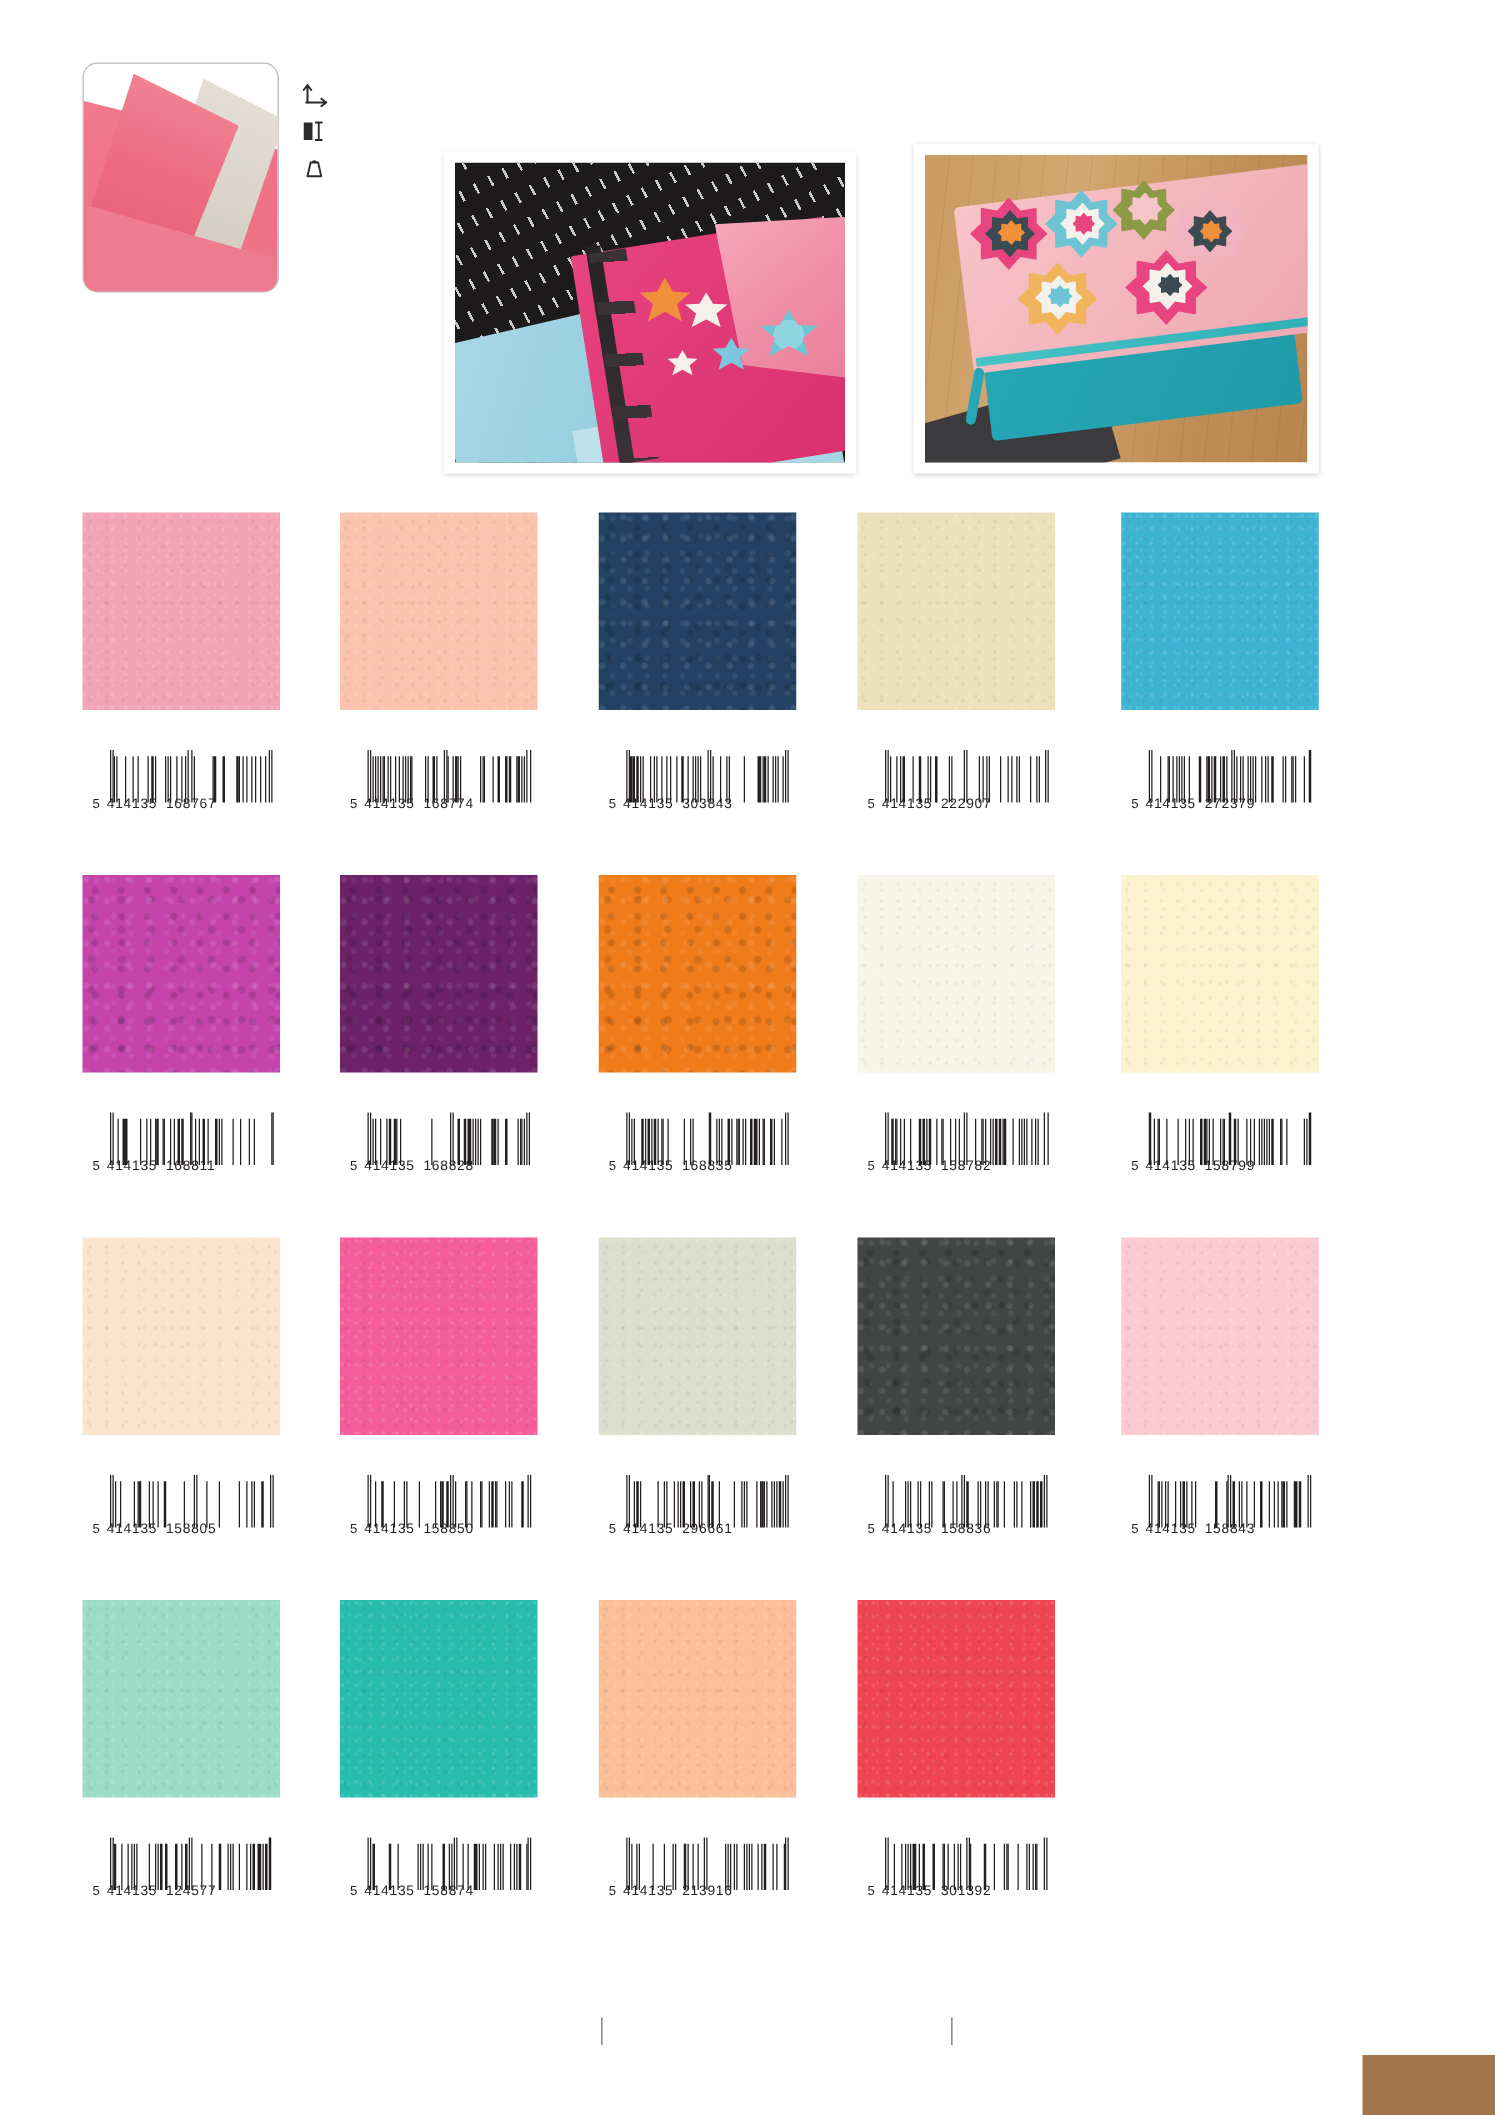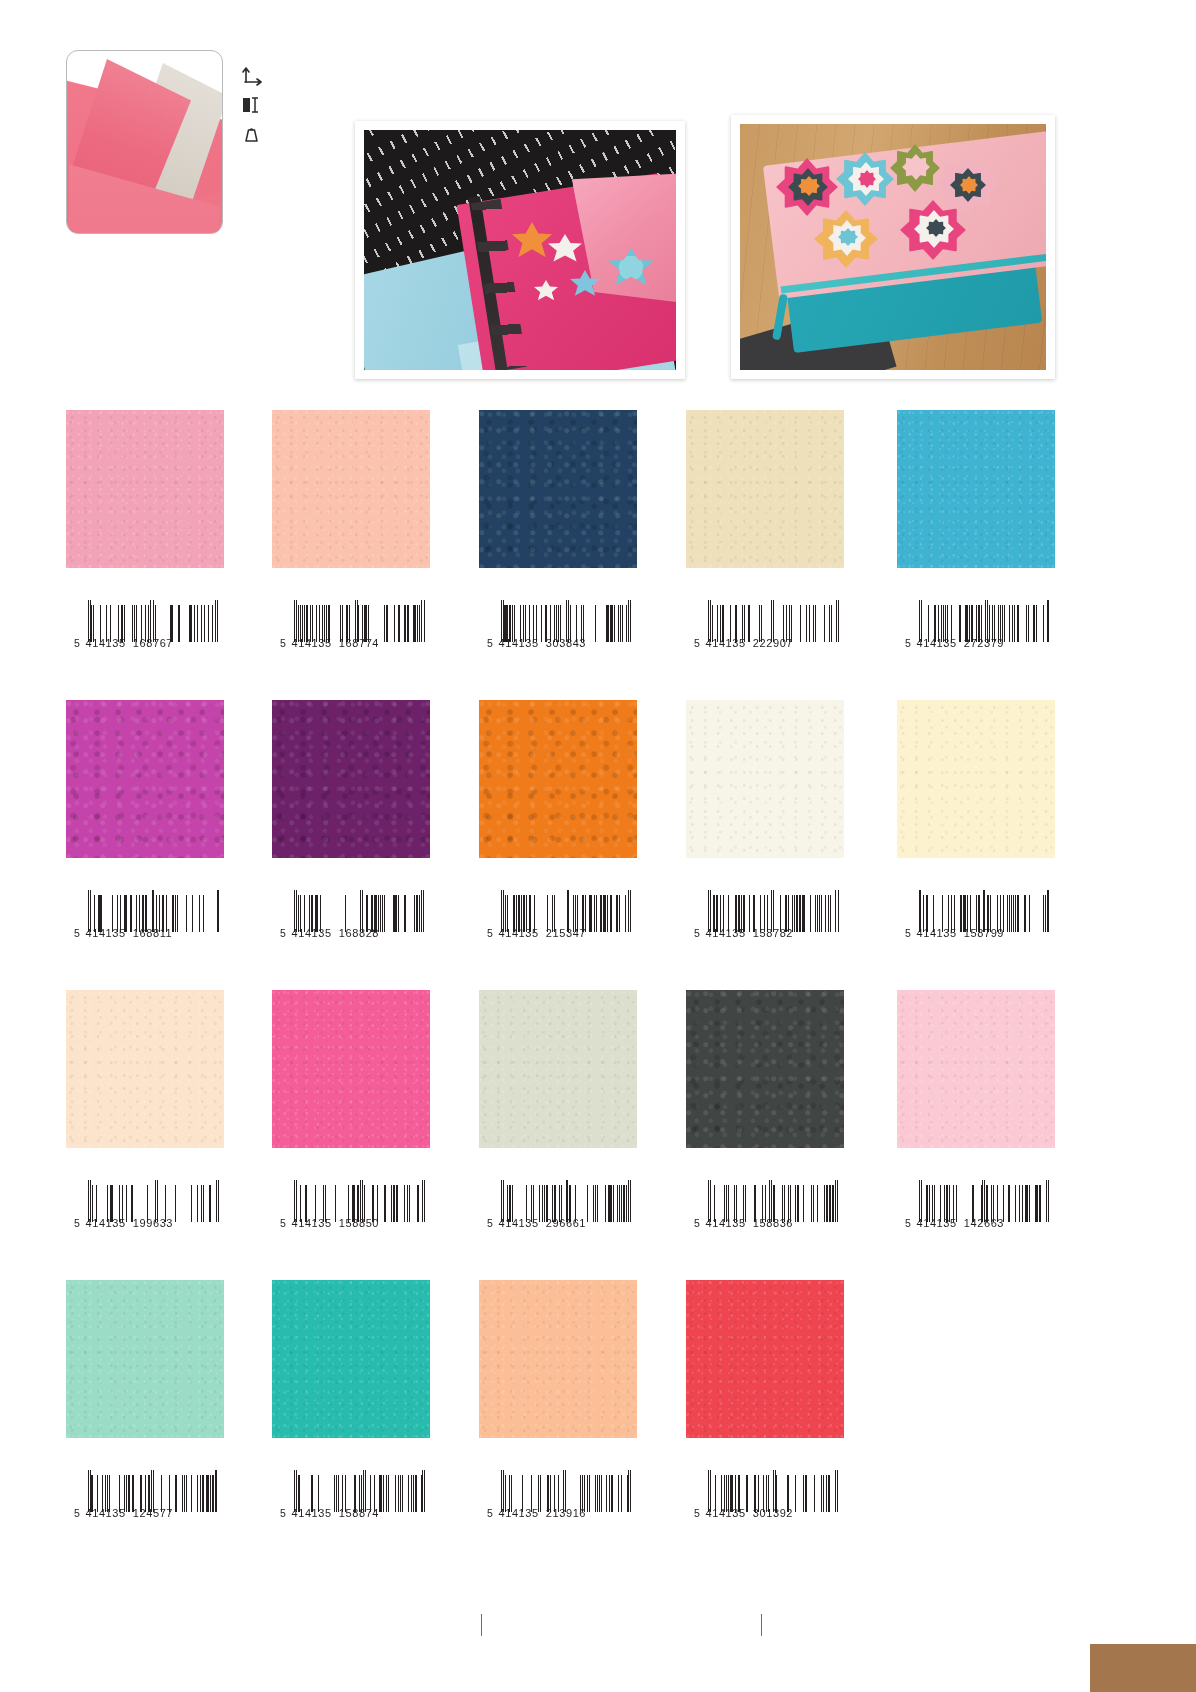--- a/index.html
+++ b/index.html
@@ -1465,21 +1465,21 @@
               <i style="width: 1px;"></i>
               <i style="width: 2px; background: transparent;"></i>
               <i class="guard" style="width: 1px;"></i>
               <i style="width: 2px; background: transparent;"></i>
               <i class="guard" style="width: 1px;"></i>
               <i style="width: 2px; background: transparent;"></i>
             </div>
             <div class="bc-text">
               <span class="lead">5</span>
               <span class="mid">414135</span>
-              <span class="end">215347</span>
+              <span class="end">168835</span>
             </div>
           </div>
         </div>
         <div class="cell" style="left: 686px;">
           <div class="swatch" style="background: rgb(247, 244, 232);">
             <div class="grain"></div>
           </div>
           <div class="barcode-wrap">
             <div class="bc-bars">
               <i class="guard" style="width: 1px;"></i>
@@ -1881,21 +1881,21 @@
               <i style="width: 2px; background: transparent;"></i>
               <i style="width: 1px; background: transparent;"></i>
               <i class="guard" style="width: 1px;"></i>
               <i style="width: 1px; background: transparent;"></i>
               <i class="guard" style="width: 1px;"></i>
               <i style="width: 1px; background: transparent;"></i>
             </div>
             <div class="bc-text">
               <span class="lead">5</span>
               <span class="mid">414135</span>
-              <span class="end">199633</span>
+              <span class="end">158805</span>
             </div>
           </div>
         </div>
         <div class="cell" style="left: 272px;">
           <div class="swatch" style="background: rgb(245, 93, 153);">
             <div class="grain"></div>
           </div>
           <div class="barcode-wrap">
             <div class="bc-bars">
               <i class="guard" style="width: 1px;"></i>
@@ -2433,21 +2433,21 @@
               <i style="width: 1px; background: transparent;"></i>
               <i style="width: 1px; background: transparent;"></i>
               <i class="guard" style="width: 1px;"></i>
               <i style="width: 2px; background: transparent;"></i>
               <i class="guard" style="width: 1px;"></i>
               <i style="width: 1px; background: transparent;"></i>
             </div>
             <div class="bc-text">
               <span class="lead">5</span>
               <span class="mid">414135</span>
-              <span class="end">142663</span>
+              <span class="end">158843</span>
             </div>
           </div>
         </div>
       </div>
       <div class="grid-row">
         <div class="cell" style="left: 66px;">
           <div class="swatch" style="background: rgb(154, 220, 198);">
             <div class="grain"></div>
           </div>
           <div class="barcode-wrap">

